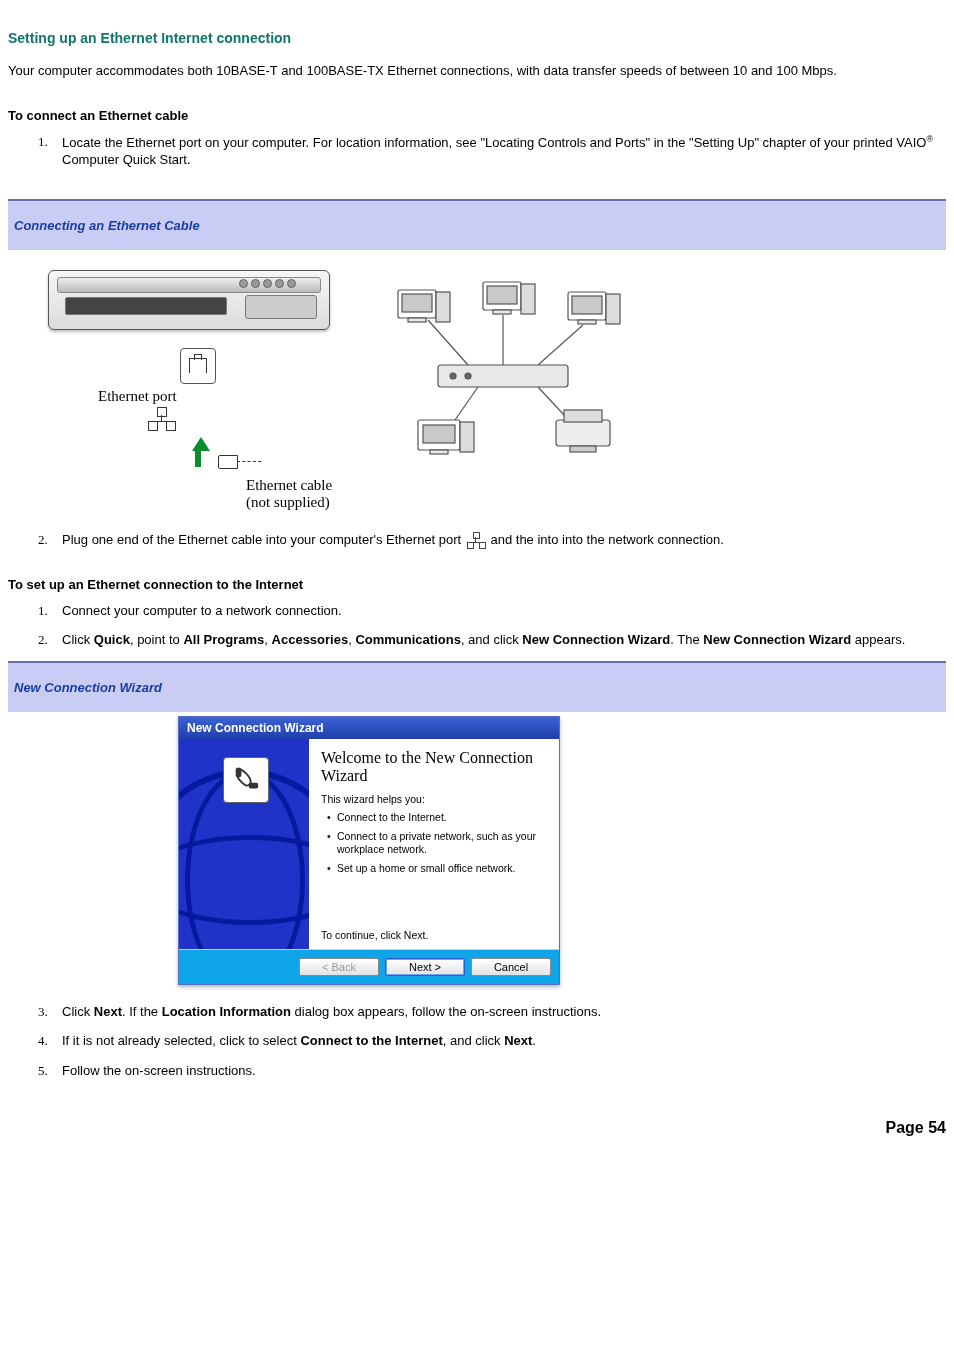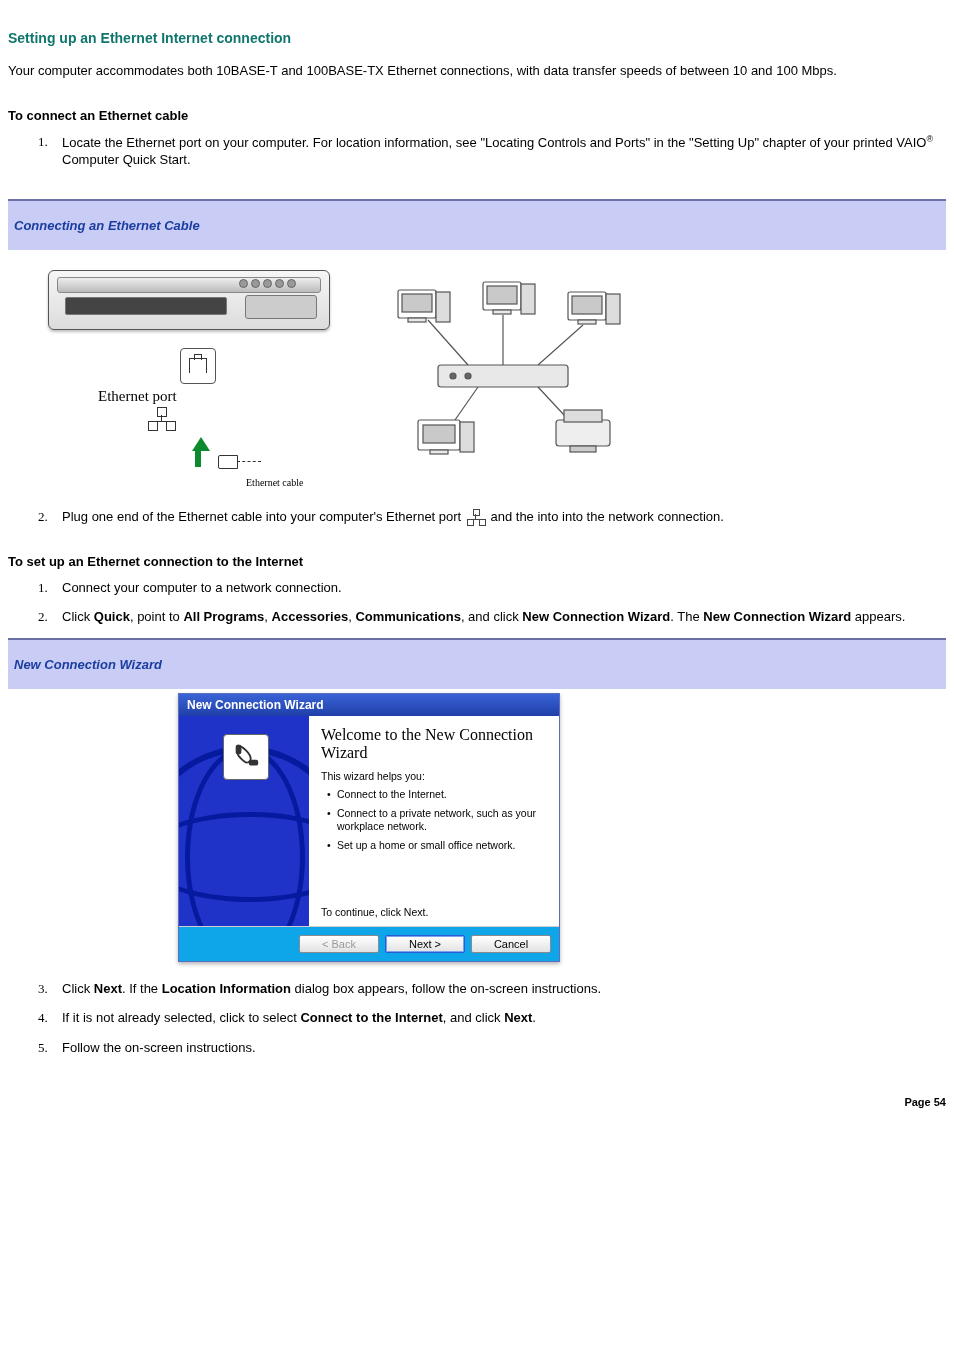--- a/index.html
+++ b/index.html
@@ -106,21 +106,21 @@
   .net-ico .b1{left:9px;top:-4px;}
   .net-ico .b2{left:0;top:10px;}
   .net-ico .b3{left:18px;top:10px;}
   .net-ico .line{position:absolute;background:#333;}
   .net-ico .lv{left:13px;top:4px;width:1.3px;height:6px;}
   .net-ico .lh{left:4px;top:10px;width:20px;height:1.3px;}
   .arrow-up{width:0;height:0;border-left:9px solid transparent;border-right:9px solid transparent;border-bottom:14px solid #0b8a2e;margin-left:6px;}
   .arrow-stem{width:6px;height:18px;background:#0b8a2e;margin-left:9px;margin-top:-2px;}
   .plug{width:18px;height:12px;border:1.5px solid #333;border-radius:2px 0 0 2px;display:inline-block;margin-left:8px;position:relative;top:2px;}
   .plug::after{content:"";position:absolute;right:-24px;top:5px;width:24px;border-top:1.5px dashed #333;}
-  .cable-label{font-family:"Times New Roman",serif;font-size:10px;margin-top:70px;}
+  .cable-label{font-family:"Times New Roman",serif;font-size:15px;margin-top:70px;}
   .cable-sub{font-family:"Times New Roman",serif;font-size:15px;}
   
   .net-col{width:260px;}
   .net-svg{width:260px;height:200px;}
   
   .inline-net{display:inline-block;width:18px;height:14px;position:relative;vertical-align:middle;margin:0 2px;}
   .inline-net .box{position:absolute;width:5px;height:5px;border:1px solid #444;}
   .inline-net .b1{left:6px;top:-2px;}
   .inline-net .b2{left:0;top:8px;}
   .inline-net .b3{left:12px;top:8px;}
@@ -179,21 +179,21 @@
     padding:8px; display:flex; justify-content:flex-end; gap:6px;
   }
   .wizard .btn{
     min-width:62px; padding:2px 8px; font-size:11px;
     border:1px solid #8a8a8a; background:linear-gradient(#fff,#e2e2e2);
     border-radius:2px; text-align:center;
   }
   .wizard .btn.disabled{color:#9a9a9a;}
   .wizard .btn.primary{border:1px solid #2a5bd7;box-shadow:0 0 0 1px #7aa0ef inset;}
 
-  .page-num{ text-align:right; font-weight:bold; font-size:11px; margin-top:40px; }
+  .page-num{ text-align:right; font-weight:bold; font-size:16px; margin-top:40px; }
   b{font-weight:bold;}
 </style>
 </head>
 <body>
 
 <h1 class="page-title">Setting up an Ethernet Internet connection</h1>
 
 <p class="body">Your computer accommodates both 10BASE-T and 100BASE-TX Ethernet connections, with data transfer speeds of between 10 and 100 Mbps.</p>
 
 <div class="subheading">To connect an Ethernet cable</div>
@@ -275,20 +275,21 @@
 
           <rect x="178" y="150" width="54" height="26" rx="3" fill="#eee"></rect>
           <rect x="186" y="140" width="38" height="12" fill="#ddd"></rect>
           <rect x="192" y="176" width="26" height="6" fill="#ccc"></rect>
         </g>
       </svg>
     </div>
   </div>
   <div style="margin-left:198px;margin-top:4px;">
     <div class="cable-label" style="margin-top:0">Ethernet cable</div>
+    <div class="cable-sub">(not supplied)</div>
   </div>
 </div>
 
 <ol class="steps" start="2" style="counter-reset:item 1">
   <li>
     <span>Plug one end of the Ethernet cable into your computer's Ethernet port </span>
     <span class="inline-net">
       <span class="box b1"></span><span class="box b2"></span><span class="box b3"></span>
       <span class="line lv"></span><span class="line lh"></span>
     </span>

